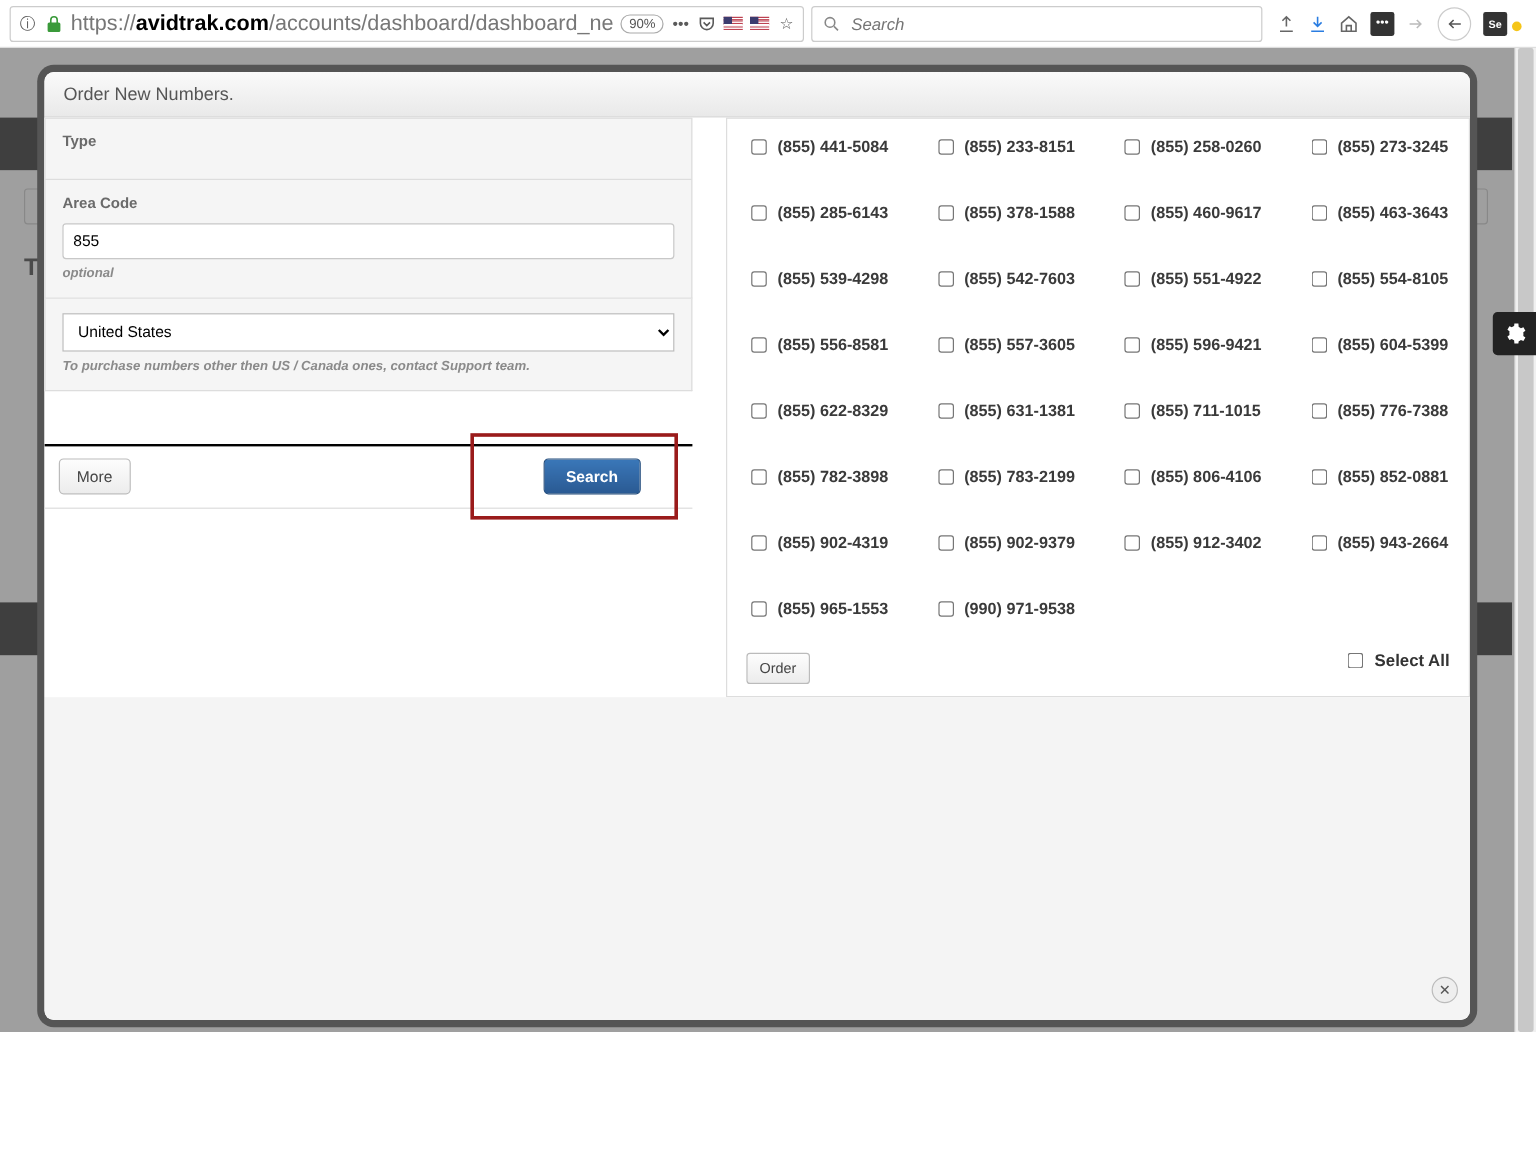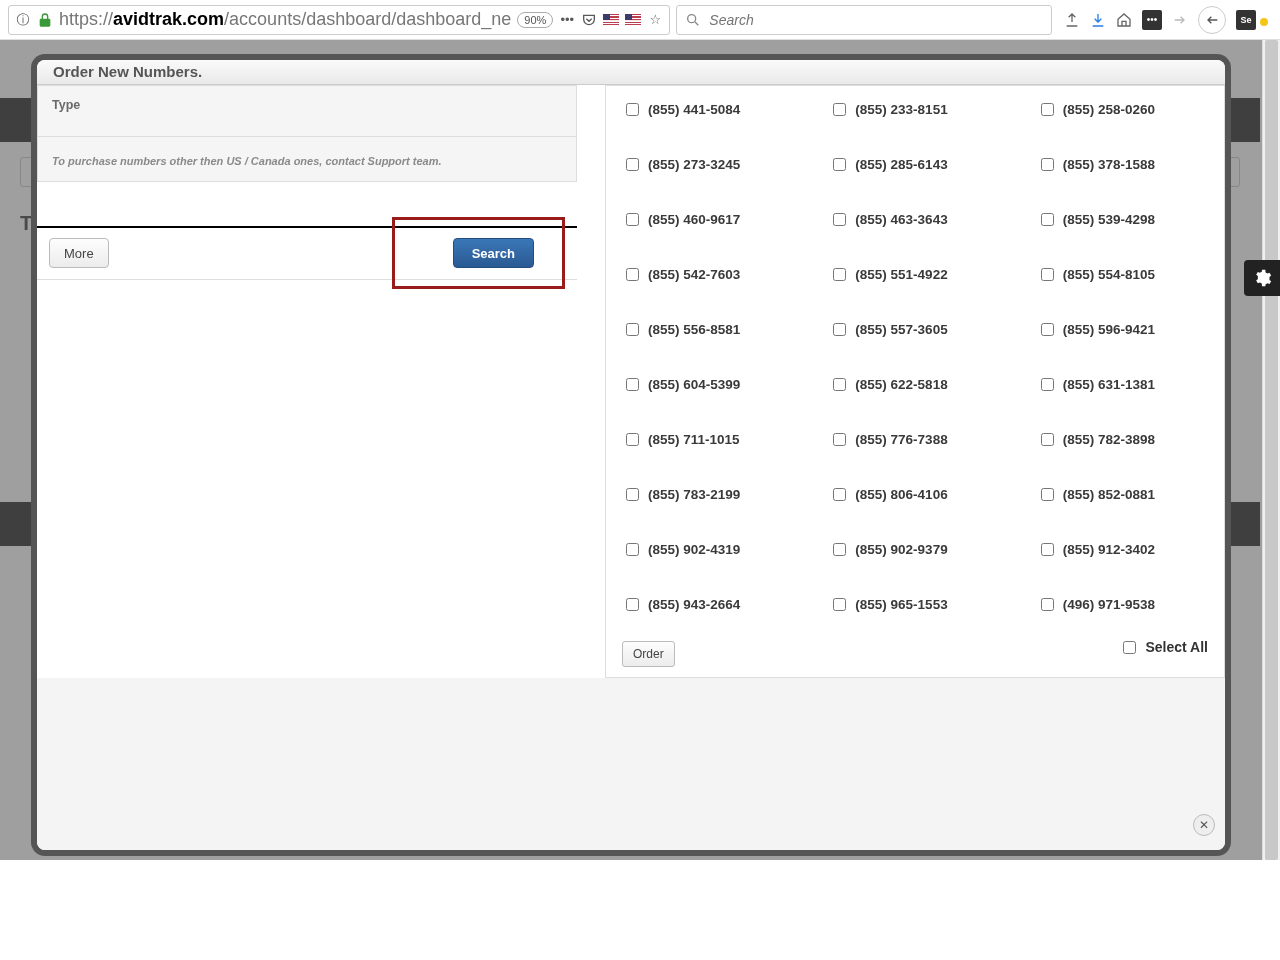--- a/index.html
+++ b/index.html
@@ -56,21 +56,21 @@
   .settings-tab { position:absolute; right:0; top:260px; width:36px; height:36px; background:#222; color:#fff; display:flex;align-items:center;justify-content:center; border-radius:4px 0 0 4px; z-index:50;}
   .settings-tab svg { width:20px;height:20px; fill:#fff;}
 
   
   .vscroll { position:absolute; right:0; top:40px; width:18px; bottom:100px; background:#f0f0f0; border-left:1px solid #ddd;}
   .vscroll-thumb { position:absolute; left:2px; right:2px; top:0; height:100%; background:#c8c8c8; border-radius:2px;}
 
   
   .overlay { position:absolute; top:40px; left:0; right:18px; height: 820px; background: rgba(80,80,80,0.55); z-index:10; }
   .modal { position:absolute; top:20px; left:37px; right:37px; bottom:10px; background:#fff; border-radius:8px; box-shadow:0 0 0 6px #555; display:flex; flex-direction:column; overflow:hidden;}
-  .modal-header { height:42px; background:linear-gradient(#fafafa,#e9e9e9); border-bottom:1px solid #ccc; display:flex;align-items:center; padding:0 16px; font-weight:bold; color:#555; font-size:15px;}
+  .modal-header { height:42px; background:linear-gradient(#fafafa,#e9e9e9); border-bottom:1px solid #ccc; display:flex;align-items:center; padding:0 16px; font-weight:normal; color:#555; font-size:15px;}
   .modal-body { flex:1; display:flex; gap:28px; align-items:flex-start; background:#fff;}
   .modal-footer-space { height:300px; background:#f4f4f4;}
   .close-x { position:absolute; right:10px; bottom:14px; width:22px;height:22px;border:1px solid #bbb;border-radius:50%;background:#eee;display:flex;align-items:center;justify-content:center;font-size:12px;color:#555;cursor:pointer;}
 
   
   .form-panel { width:540px; }
   .fgroup { border:1px solid #ddd; background:#f5f5f5; padding:12px 14px 14px; }
   .fgroup + .fgroup { border-top:none;}
   .fgroup-label { font-weight:bold; color:#6a6a6a; font-size:12.5px; margin-bottom:10px; }
   .radio-row { display:flex; gap:22px; align-items:center;}
@@ -82,21 +82,21 @@
   
   .action-row { margin-top:44px; border-top:2px solid #000000; border-bottom:1px solid #ddd; height:54px; display:flex; align-items:center; justify-content:space-between; padding:0 12px;}
   .btn { height:30px; padding:0 14px; border:1px solid #bbb; background:linear-gradient(#fdfdfd,#ececec); border-radius:4px; font-size:13px; color:#444; cursor:pointer;}
   .btn-primary { background:linear-gradient(#3a77b8,#2a5a93); color:#fff; border:1px solid #234d7d; font-weight:600; padding:0 18px;}
   .highlight-box { border:3px solid #9a1b1b; padding:18px 28px 18px 58px; display:inline-block; margin-left:-3px;}
   
   .action-right { display:flex; align-items:center; }
 
   
   .results-panel { flex:1; border:1px solid #ddd; padding:14px 16px 10px; }
-  .num-grid { display:grid; grid-template-columns: repeat(3, 1fr); column-gap: 20px; row-gap: 4px; gap: 36px; }
+  .num-grid { display:grid; grid-template-columns: repeat(4, 1fr); column-gap: 20px; row-gap: 4px; gap: 36px; }
   .num-item { display:flex; align-items:center; gap:6px; font-weight:bold; color:#3a3a3a; font-size:13.5px; white-space:nowrap;}
   .num-item input { width:13px; height:13px; }
   .results-footer { display:flex; justify-content:space-between; align-items:center; margin-top:14px;}
   .mini-btn { height:26px; padding:0 10px; border:1px solid #bbb; background:linear-gradient(#fdfdfd,#ececec); border-radius:3px; font-size:12px; color:#444;margin-top:13px;}
   .select-all { display:flex; align-items:center; gap:6px; font-weight:bold; color:#333; font-size:14px;}
 
 </style>
 </head>
 <body>
 
@@ -206,20 +206,30 @@
 <div class="overlay">
   <div class="modal">
     <div class="modal-header">Order New Numbers.</div>
     <div class="modal-body">
 
       <div class="form-panel">
         <div class="fgroup">
           <div class="fgroup-label">Type</div>
         </div>
         <div class="fgroup">
+          <div class="fgroup-label">Area Code</div>
+          <input class="tinput" value="855" style="">
+          <div class="hint">optional</div>
+        </div>
+        <div class="fgroup">
+          <div class="select-wrap">
+            <select>
+              <option>United States</option>
+            </select>
+          </div>
           <div class="hint">To purchase numbers other then US / Canada ones, contact Support team.</div>
         </div>
 
         <div class="action-row">
           <button class="btn">More</button>
           <div class="action-right">
             <span class="highlight-box">
               <button class="btn btn-primary">Search</button>
             </span>
           </div>
@@ -287,21 +297,21 @@
             <label class="num-item">
               <input type="checkbox" style="">
               <span>(855) 596-9421</span>
             </label>
             <label class="num-item">
               <input type="checkbox" style="">
               <span>(855) 604-5399</span>
             </label>
             <label class="num-item">
               <input type="checkbox" style="">
-              <span>(855) 622-5818</span>
+              <span>(855) 622-8329</span>
             </label>
             <label class="num-item">
               <input type="checkbox" style="">
               <span>(855) 631-1381</span>
             </label>
             <label class="num-item">
               <input type="checkbox" style="">
               <span>(855) 711-1015</span>
             </label>
             <label class="num-item">
@@ -339,21 +349,21 @@
             <label class="num-item">
               <input type="checkbox" style="">
               <span>(855) 943-2664</span>
             </label>
             <label class="num-item">
               <input type="checkbox" style="">
               <span>(855) 965-1553</span>
             </label>
             <label class="num-item">
               <input type="checkbox" style="">
-              <span>(496) 971-9538</span>
+              <span>(990) 971-9538</span>
             </label>
           </div>
         <div class="results-footer">
           <button class="mini-btn">Order</button>
           <label class="select-all">
             <input type="checkbox" style="">
             <span>Select All</span>
           </label>
         </div>
       </div>

